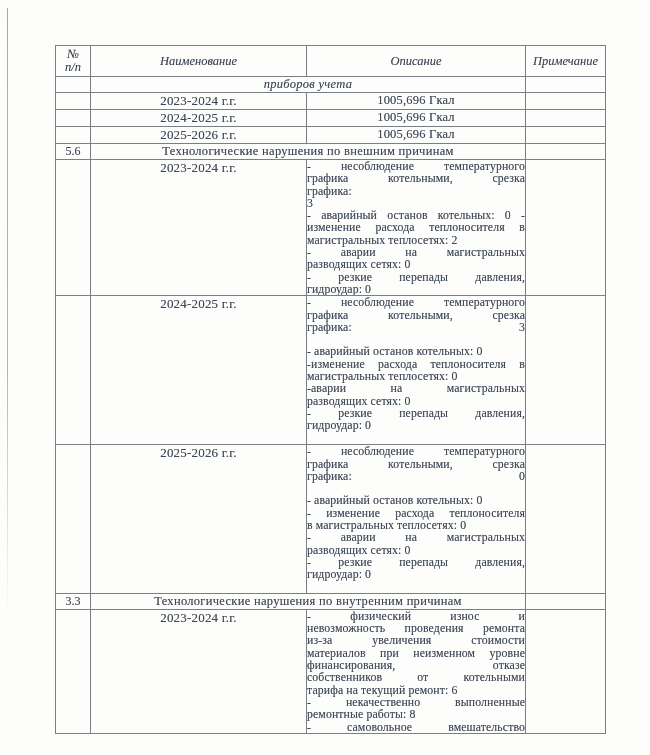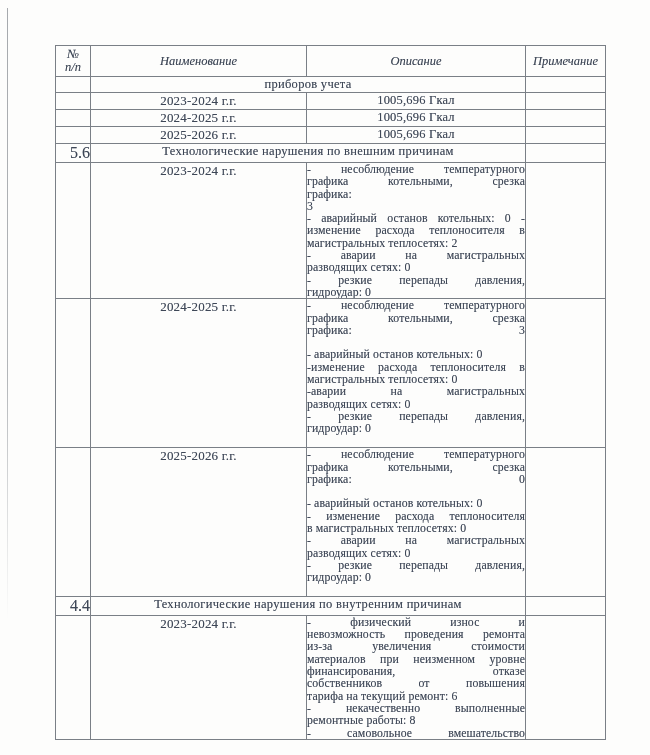--- a/index.html
+++ b/index.html
@@ -41,23 +41,23 @@
   #report th {
     font-style: italic;
     font-weight: normal;
     font-size: 12.5px;
     line-height: 13px;
     text-align: center;
     vertical-align: middle;
     padding: 2px 2px;
   }
   .row-number-cell {
-    font-size: 16px;
+    font-size: 12px;
     padding: 1px 2px 0 7px;
-    text-align: right;
+    text-align: center;
   }
   .name-cell {
     font-size: 13px;
     padding: 1px 4px 0 7px;
     text-align: center;
     letter-spacing: 0.2px;
   }
   .value-cell {
     font-size: 12.5px;
     text-align: center;
@@ -108,21 +108,21 @@
         <th>
           <div>№</div>
           <div>п/п</div>
         </th>
         <th>Наименование</th>
         <th>Описание</th>
         <th>Примечание</th>
       </tr>
     </thead>
     <tbody>
-        <tr style="height: 13px;">
+        <tr style="height: 13px; font-style: italic;">
           <td class="row-number-cell"></td>
           <td class="section-cell" colspan="2">приборов учета</td>
           <td class="note-cell"></td>
         </tr>
         <tr class="dbl" style="height: 15px;">
           <td class="row-number-cell"></td>
           <td class="name-cell">2023-2024 г.г.</td>
           <td class="value-cell">1005,696 Гкал</td>
           <td class="note-cell"></td>
         </tr>
@@ -199,34 +199,34 @@
             <div class="line">в магистральных теплосетях: 0</div>
             <div class="line just">- аварии на магистральных</div>
             <div class="line">разводящих сетях: 0</div>
             <div class="line just">- резкие перепады давления,</div>
             <div class="line">гидроудар: 0</div>
             <div class="line">&nbsp;</div>
           </td>
           <td class="note-cell"></td>
         </tr>
         <tr style="height: 14px;">
-          <td class="row-number-cell">4.4</td>
+          <td class="row-number-cell">3.3</td>
           <td class="section-cell" colspan="2">Технологические нарушения по внутренним причинам</td>
           <td class="note-cell"></td>
         </tr>
         <tr style="height: 123px;">
           <td class="row-number-cell"></td>
           <td class="name-cell">2023-2024 г.г.</td>
           <td class="desc-cell">
             <div class="line just">- физический износ и</div>
             <div class="line just">невозможность проведения ремонта</div>
             <div class="line just">из-за увеличения стоимости</div>
             <div class="line just">материалов при неизменном уровне</div>
             <div class="line just">финансирования, отказе</div>
-            <div class="line just">собственников от повышения</div>
+            <div class="line just">собственников от котельными</div>
             <div class="line">тарифа на текущий ремонт: 6</div>
             <div class="line just">- некачественно выполненные</div>
             <div class="line">ремонтные работы: 8</div>
             <div class="line just">- самовольное вмешательство</div>
           </td>
           <td class="note-cell"></td>
         </tr>
       </tbody>
   </table>
 </div>

